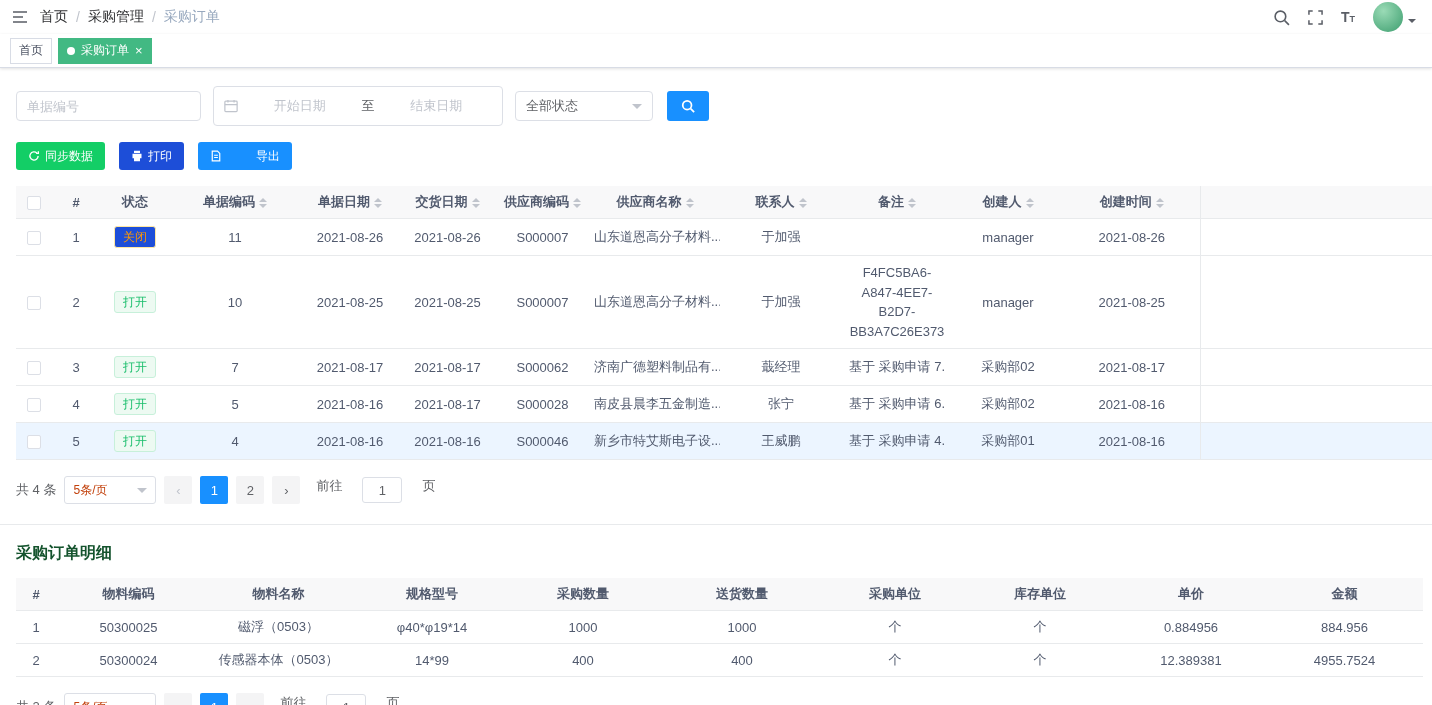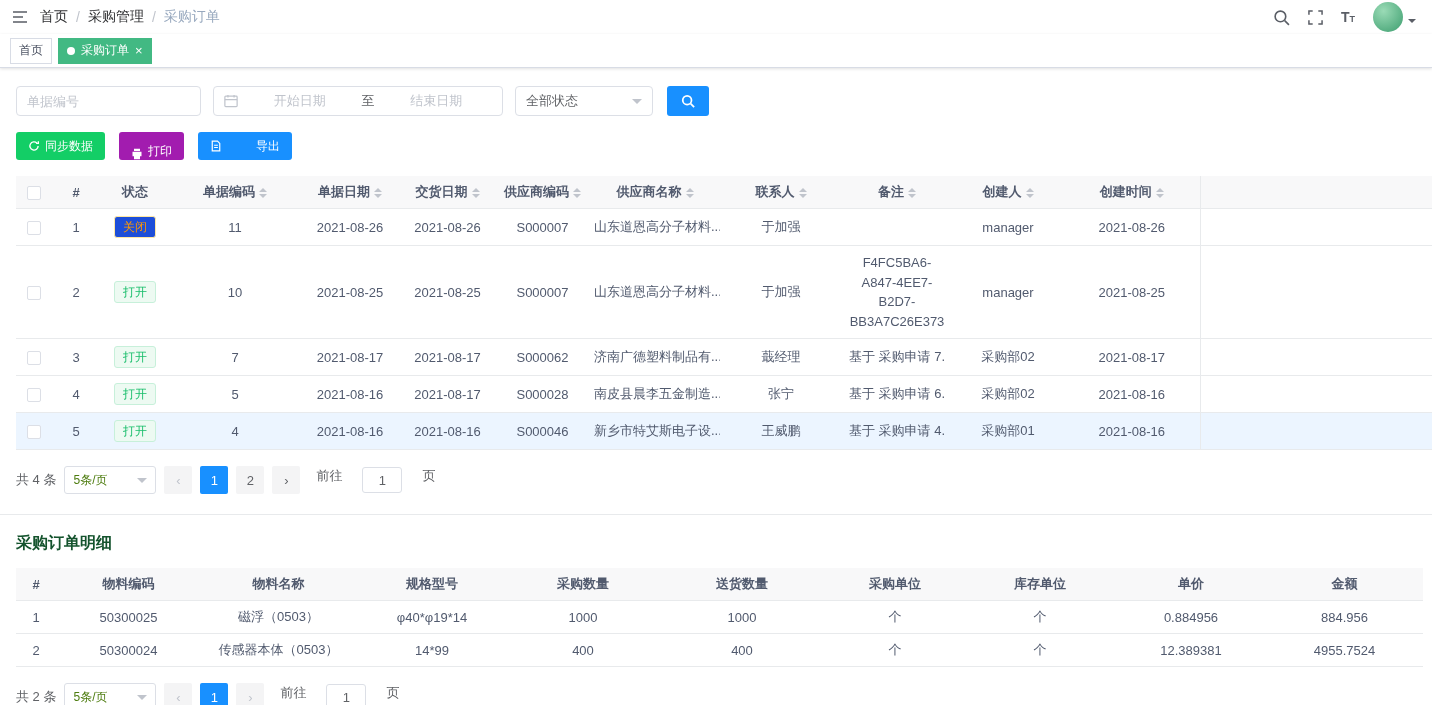--- a/index.html
+++ b/index.html
@@ -33,36 +33,36 @@
 .tag-view.active { background: #42b983; border-color: #42b983; color: #fff; }
 .tag-view .dot { width: 8px; height: 8px; border-radius: 50%; background: #fff; margin-right: 6px; }
 .tag-view .close { margin-left: 6px; font-size: 13px; line-height: 1; }
 
 
 .filter-row { display: flex; align-items: center; gap: 12px; padding: 18px 16px 0 16px; }
 .text-input { height: 30px; border: 1px solid #dcdfe6; border-radius: 4px; padding: 0 10px;
   font-size: 13px; color: #606266; outline: none; font-family: inherit; background: #fff; }
 .text-input::placeholder { color: #c0c4cc; }
 .inp-doc { width: 185px; } .inp-cust { width: 183px; }
-.date-range { width: 290px; height: 30px; border: 1px solid #dcdfe6; border-radius: 4px;
+.date-range { width: 290px; height: 40px; border: 1px solid #dcdfe6; border-radius: 4px;
   display: flex; align-items: center; padding: 0 10px; gap: 6px; color: #c0c4cc; cursor: text; background: #fff; }
 .date-range .ph { flex: 1; text-align: center; }
 .date-range .to { color: #606266; }
 .select { width: 138px; height: 30px; border: 1px solid #dcdfe6; border-radius: 4px; background: #fff;
   display: flex; align-items: center; justify-content: space-between; padding: 0 10px; color: #606266; cursor: pointer; }
 .sel-caret { width: 0; height: 0; border: 5px solid transparent; border-top-color: #c0c4cc; margin-top: 5px; }
 .btn-search { width: 42px; height: 30px; background: #1890ff; border: none; border-radius: 3px;
   display: inline-flex; align-items: center; justify-content: center; cursor: pointer; margin-left: 2px; }
 
 
 .toolbar { display: flex; align-items: center; gap: 14px; padding: 16px; }
 .btn { height: 28px; padding: 0 12px; border: none; border-radius: 3px; color: #fff; font-size: 12px;
   display: inline-flex; align-items: center; gap: 5px; cursor: pointer; font-family: inherit; }
 .btn-sync { background: #13ce66; text-align: right; }
-.btn-print { background: #a21caf; cursor: not-allowed; align-items: flex-end; }
+.btn-print { background: #1d4ed8; cursor: not-allowed; }
 .btn-export { background: #1890ff; gap: 34px; }
 
 
 .orders-wrap { padding-left: 16px; }
 .detail-wrap { padding: 0 16px; }
 table { width: 100%; border-collapse: collapse; table-layout: fixed; }
 th, td { border-bottom: 1px solid #e8eaec; text-align: center; padding: 7px 4px; font-size: 13px; }
 th { background: #f8f8f9; color: #515a6e; font-weight: bold; white-space: nowrap; }
 td { color: #515a6e; white-space: nowrap; overflow: hidden; }
 td.wrap { white-space: normal; word-wrap: break-word; line-height: 1.5; }
@@ -74,21 +74,21 @@
 .sort-caret i { display: block; width: 0; height: 0; border: 4px solid transparent; }
 .sort-caret .up { border-top-width: 0; border-bottom-color: #c0c4cc; margin-bottom: 2px; }
 .sort-caret .down { border-bottom-width: 0; border-top-color: #c0c4cc; }
 .tag { display: inline-block; padding: 0 8px; line-height: 20px; font-size: 12px; border-radius: 3px; border: 1px solid transparent; }
 .tag.success { color: #19be6b; background: #edfaf2; border-color: #c7f0da; }
 .tag.warning { color: #ff9900; background: #1d4ed8; border-color: #ffe7a3; }
 
 
 .pagination { display: flex; align-items: center; padding: 16px; font-size: 13px; color: #606266; gap: 8px; }
 .page-size { width: 92px; height: 28px; border: 1px solid #dcdfe6; border-radius: 3px; background: #fff;
-  display: flex; align-items: center; justify-content: space-between; padding: 0 8px; color: #4d7c0f; cursor: pointer; font-size: 12px; }
+  display: flex; align-items: center; justify-content: space-between; padding: 0 8px; color: #c2410c; cursor: pointer; font-size: 12px; }
 .pg-btn { min-width: 28px; height: 28px; border: none; border-radius: 2px; background: #f4f4f5; color: #606266;
   font-size: 13px; cursor: pointer; display: inline-flex; align-items: center; justify-content: center; font-family: inherit; }
 .pg-btn.active { background: #1890ff; color: #fff; }
 .pg-btn.disabled { color: #c0c4cc; cursor: not-allowed; }
 .goto { display: flex; align-items: flex-start; gap: 20px; margin-left: 8px; }
 .goto input { width: 40px; height: 26px; border: 1px solid #dcdfe6; border-radius: 3px; text-align: center;
   font-size: 13px; color: #606266; outline: none; font-family: inherit; }
 
 .divider { border-top: 1px solid #e8eaec; margin-top: 4px; }
 .section-title { font-size: 16px; font-weight: bold; color: #14532d; padding: 18px 16px 14px 16px; }

